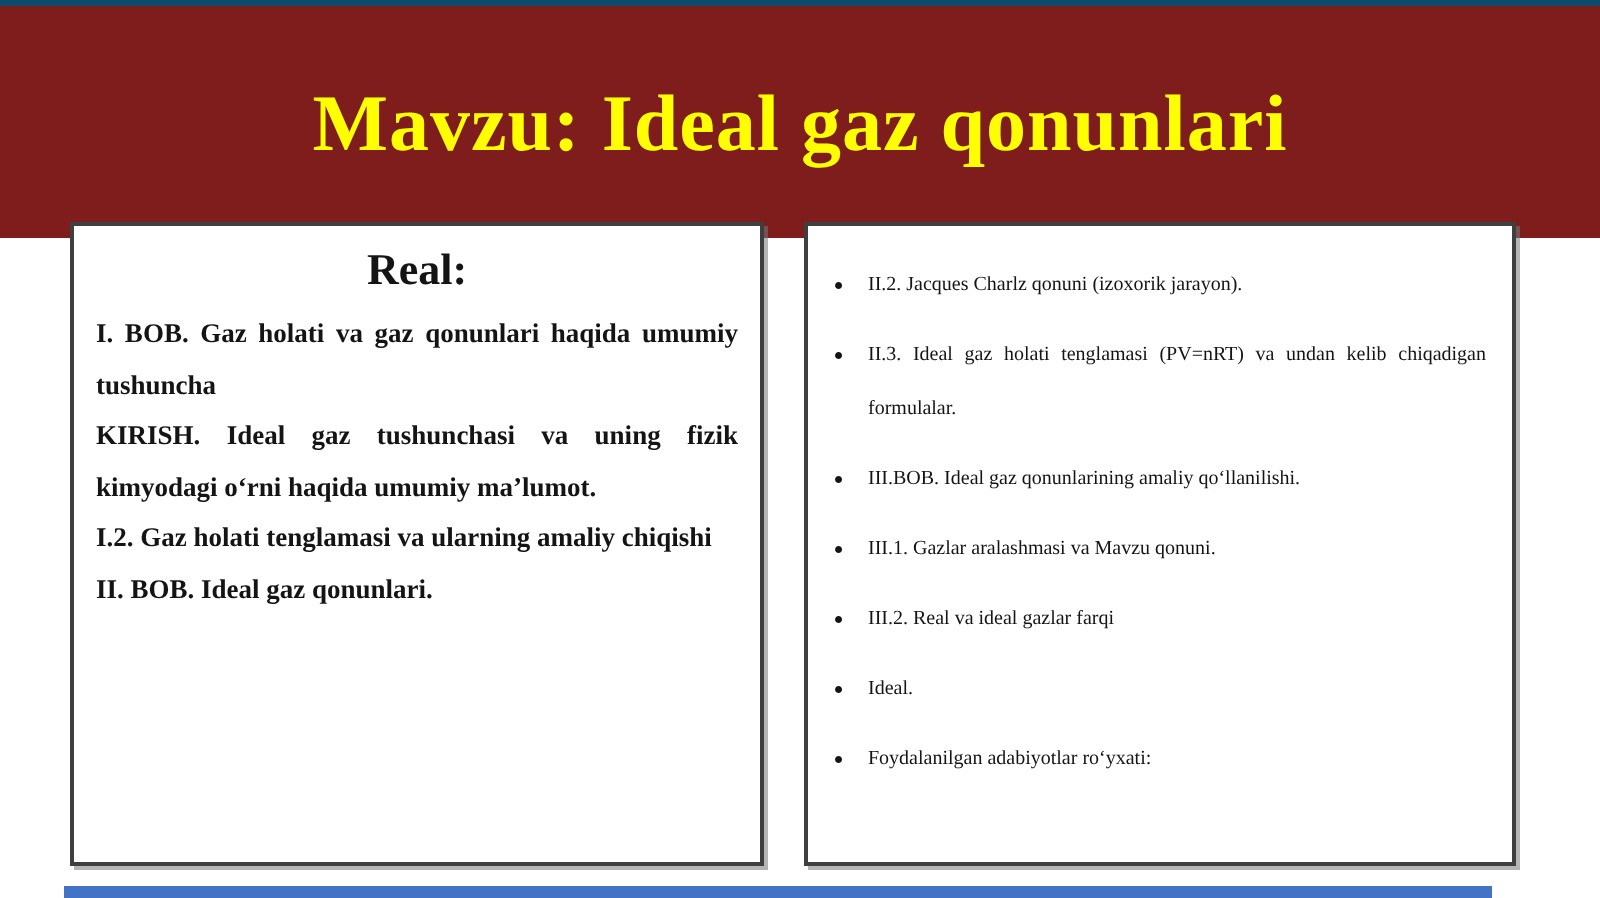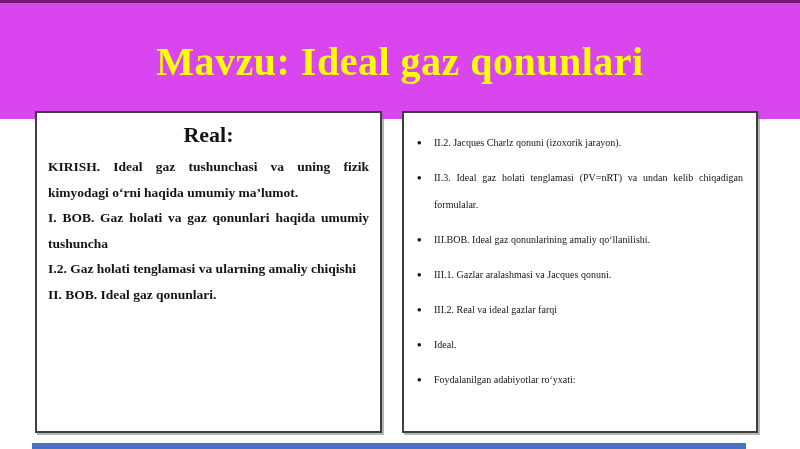--- a/index.html
+++ b/index.html
@@ -16,22 +16,22 @@
     font-family: "Liberation Serif", "DejaVu Serif", serif;
   }
 
   
   .title-band {
     position: absolute;
     top: 0;
     left: 0;
     width: 800px;
     height: 119px;
-    background: #d946ef;
-    border-top: 3px solid #701a75;
+    background: #7f1d1d;
+    border-top: 3px solid #0c4a6e;
     box-sizing: border-box;
     display: flex;
     align-items: center;
     justify-content: center;
   }
   .slide-title {
     margin: 0;
     color: #FFFF00;
     font-size: 40px;
     font-weight: bold;
@@ -110,42 +110,42 @@
 <body>
 
 <div class="slide">
 
   <div class="title-band">
     <h1 class="slide-title">Mavzu: Ideal gaz qonunlari</h1>
   </div>
 
   <section class="box left">
     <h2 class="plan-heading">Real:</h2>
+    <p class="plan-item">I. BOB. Gaz holati va gaz qonunlari haqida umumiy tushuncha</p>
     <p class="plan-item">KIRISH. Ideal gaz tushunchasi va uning fizik kimyodagi o‘rni haqida umumiy ma’lumot.</p>
-    <p class="plan-item">I. BOB. Gaz holati va gaz qonunlari haqida umumiy tushuncha</p>
     <p class="plan-item">I.2. Gaz holati tenglamasi va ularning amaliy chiqishi</p>
     <p class="plan-item">II. BOB. Ideal gaz qonunlari.</p>
   </section>
 
   <section class="box right">
     <div class="bullet-row">
       <span class="bullet">•</span>
       <div class="bullet-text">II.2.  Jacques Charlz qonuni (izoxorik jarayon).</div>
     </div>
     <div class="bullet-row">
       <span class="bullet">•</span>
       <div class="bullet-text">II.3. Ideal gaz holati tenglamasi (PV=nRT) va undan kelib chiqadigan formulalar.</div>
     </div>
     <div class="bullet-row">
       <span class="bullet">•</span>
       <div class="bullet-text">III.BOB. Ideal gaz qonunlarining amaliy qo‘llanilishi.</div>
     </div>
     <div class="bullet-row">
       <span class="bullet">•</span>
-      <div class="bullet-text">III.1. Gazlar aralashmasi va Jacques qonuni.</div>
+      <div class="bullet-text">III.1. Gazlar aralashmasi va Mavzu qonuni.</div>
     </div>
     <div class="bullet-row">
       <span class="bullet">•</span>
       <div class="bullet-text">III.2. Real va ideal gazlar farqi</div>
     </div>
     <div class="bullet-row">
       <span class="bullet">•</span>
       <div class="bullet-text">Ideal.</div>
     </div>
     <div class="bullet-row">

